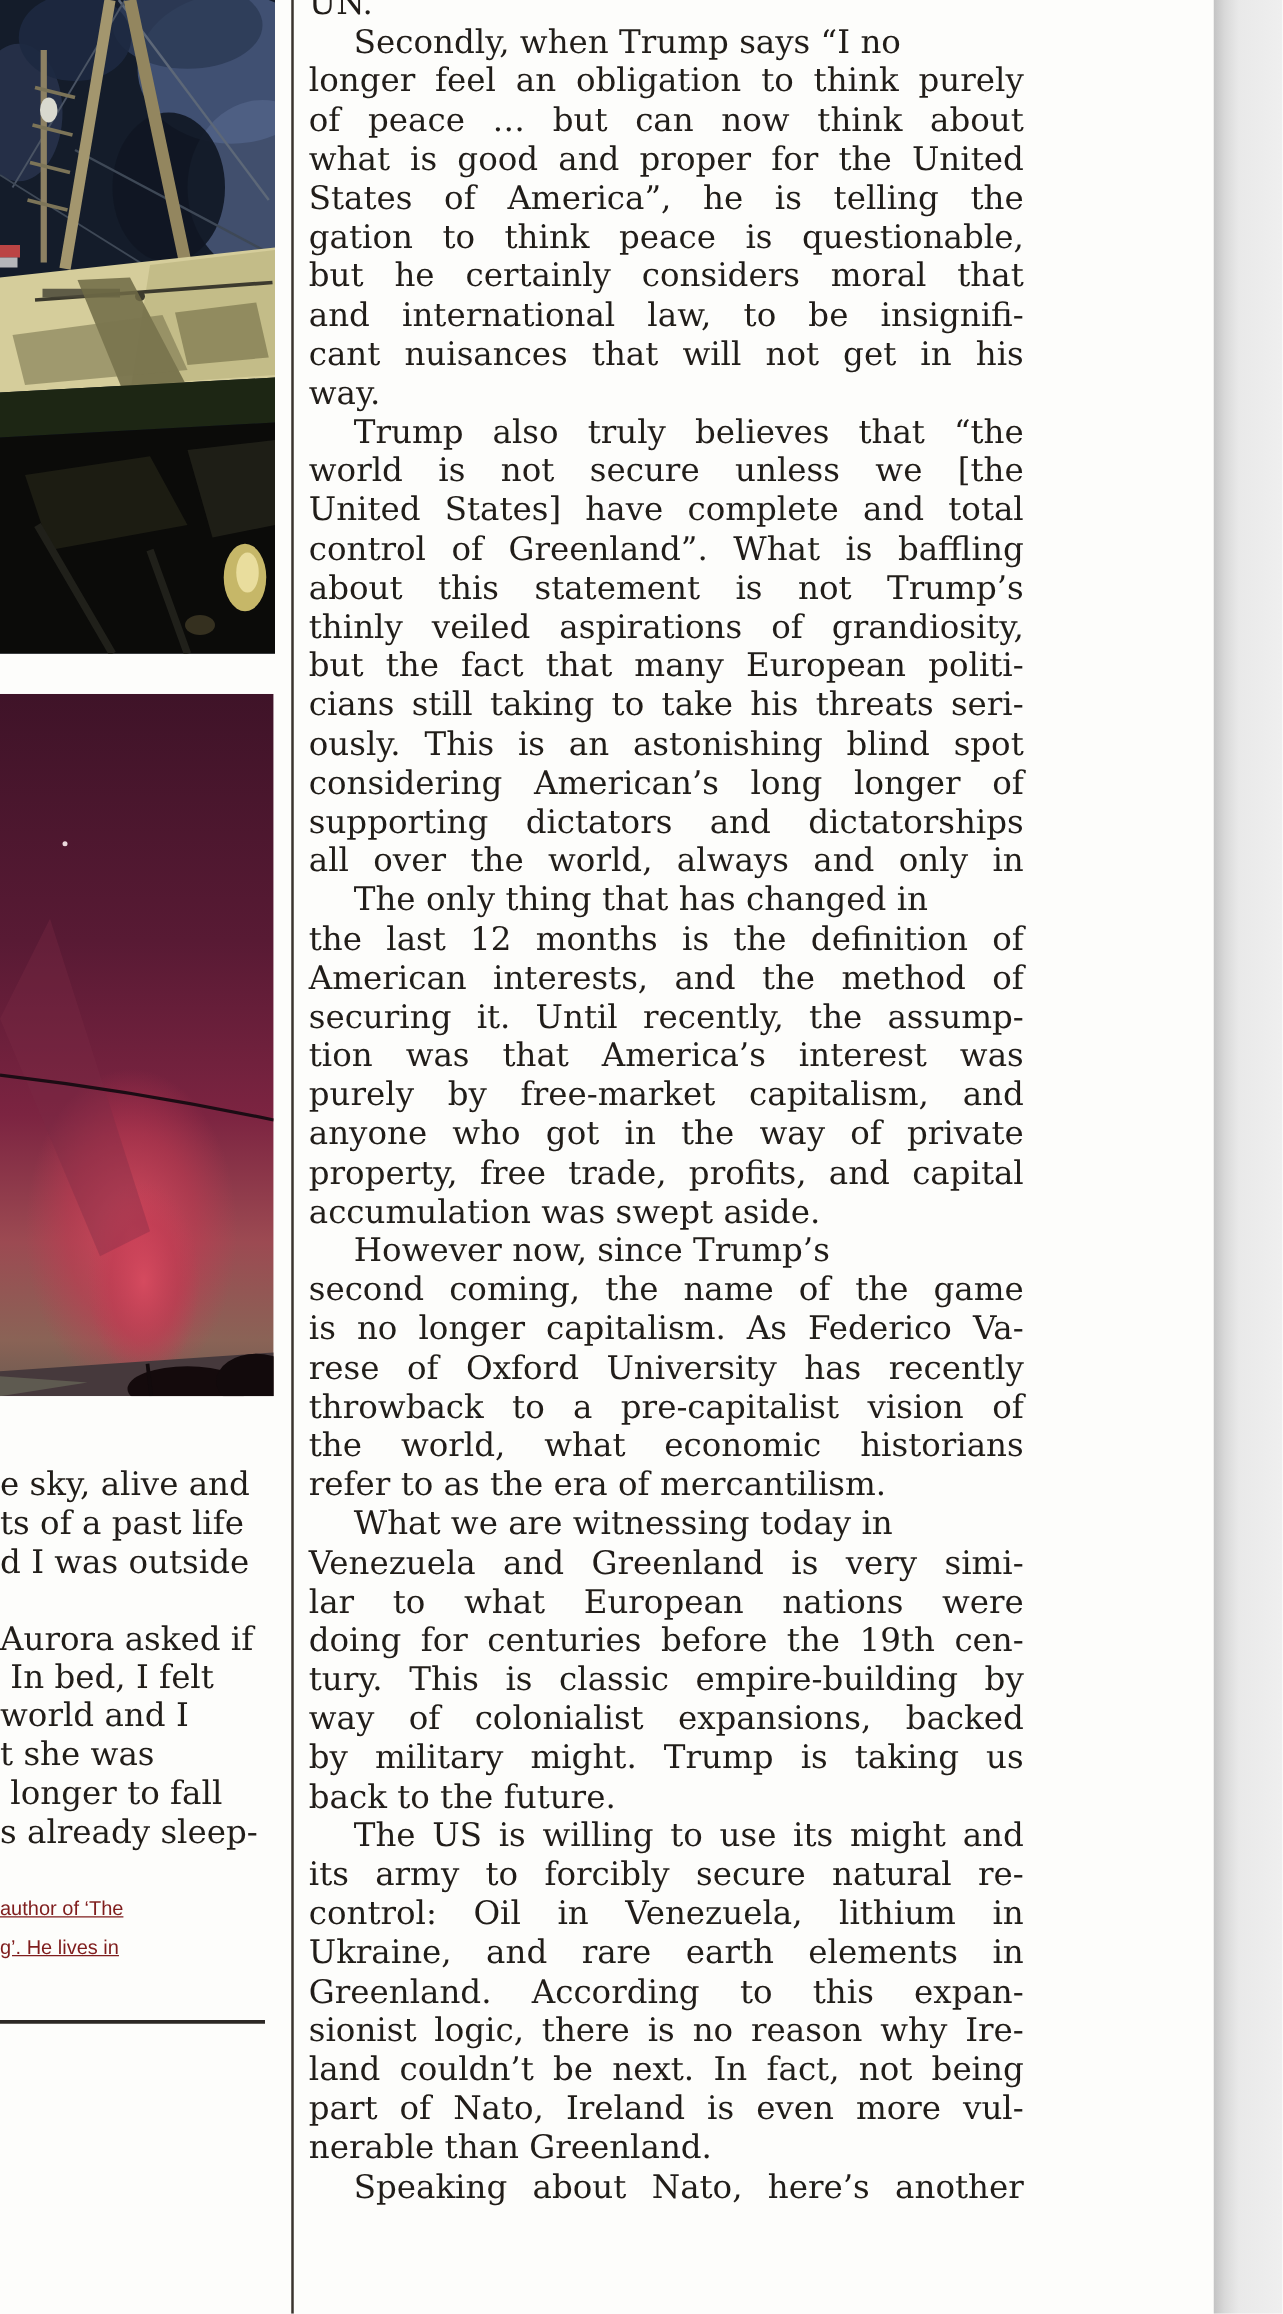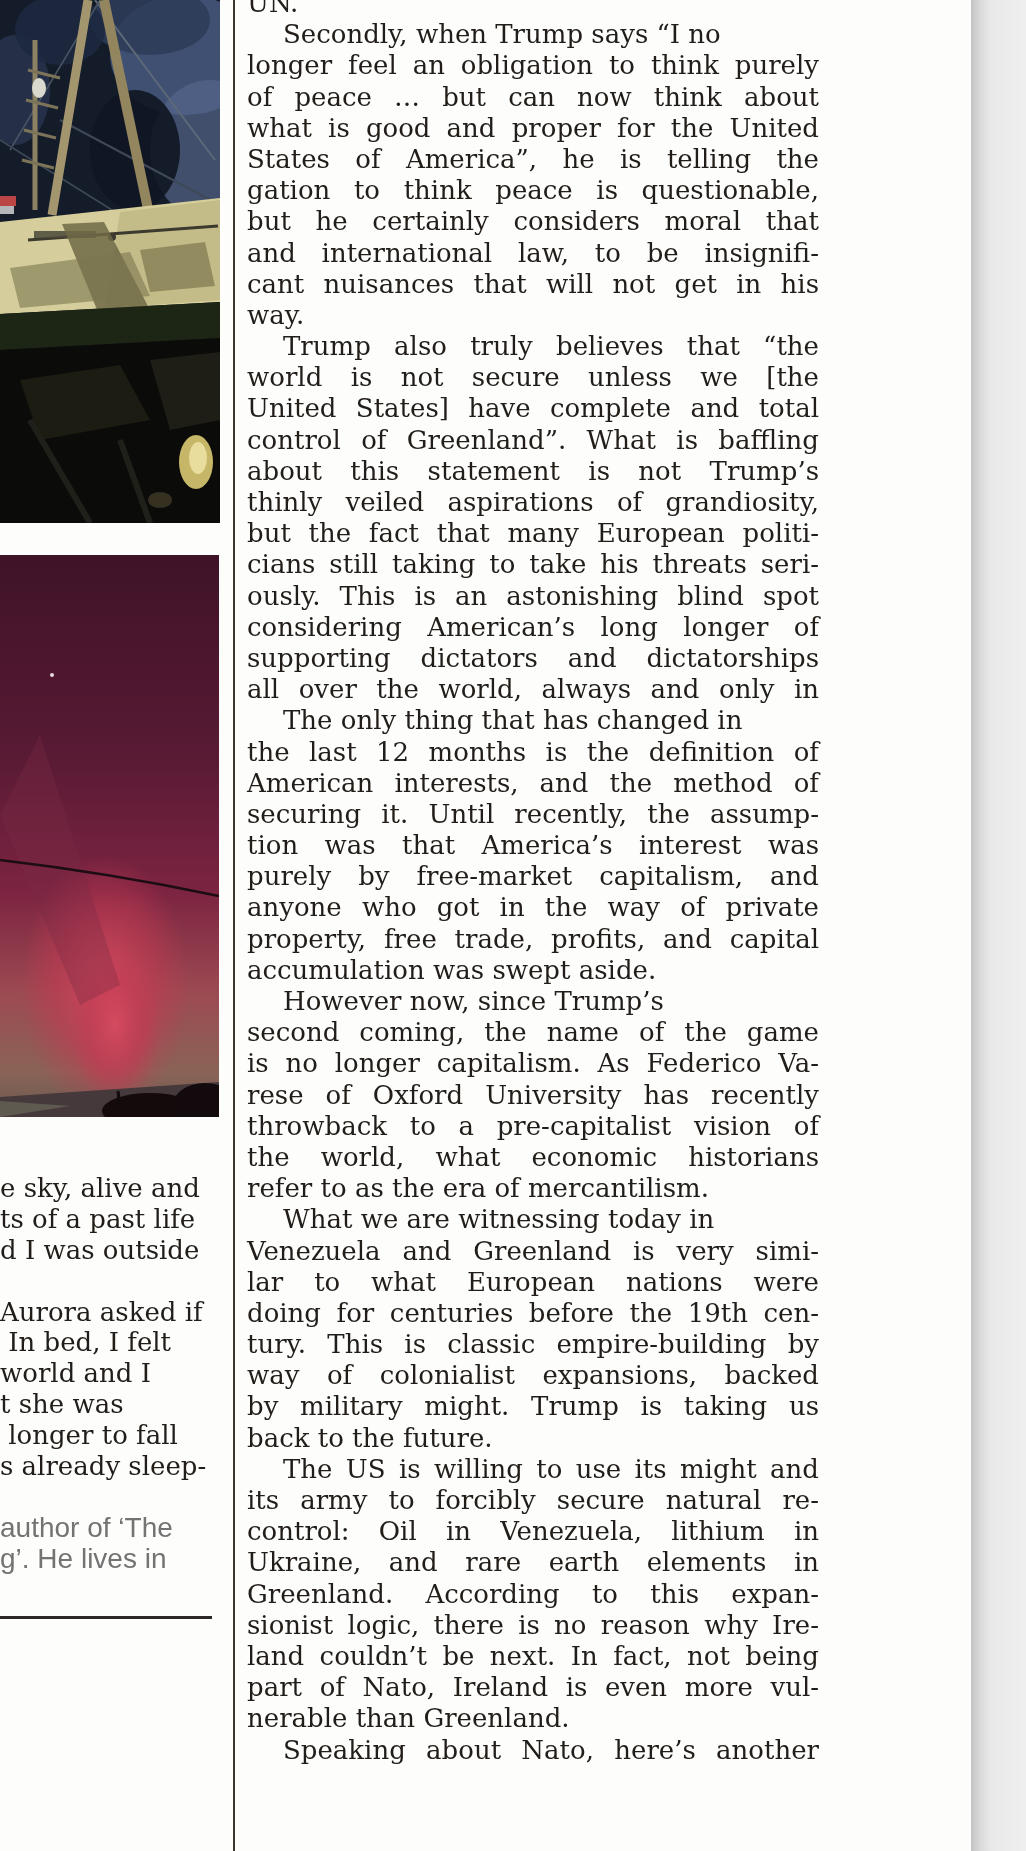--- a/index.html
+++ b/index.html
@@ -22,21 +22,21 @@
   
   #article{position:absolute;left:247px;top:-12px;width:572px;
     font-size:26px;line-height:31.2px;color:#211d19;}
   .a-line{height:31.2px;text-align:justify;text-align-last:justify;}
   .a-line.flush{text-align-last:left;}
   .a-line.indent{text-indent:36px;}
   
   #left-text{position:absolute;left:0;top:1156px;width:216px;
     font-size:26px;line-height:30.9px;color:#211d19;margin-top:17px;}
   .l-line{height:30.9px;white-space:pre;}
-  .l-line.sans{font-family:"Liberation Sans",sans-serif;font-size:28px;color:#737373;}
+  .l-line.sans{font-family:"Liberation Sans",sans-serif;font-size:16px;color:#7f1d1d;text-decoration:underline;}
 </style>
 </head>
 <body>
 
 <div class="photo" id="boat-photo">
   <svg width="220" height="523" viewBox="0 0 220 523" xmlns="http://www.w3.org/2000/svg">
     <rect x="0" y="0" width="220" height="523" fill="#141c2a"></rect>
 
     <ellipse cx="185" cy="55" rx="75" ry="60" fill="#45567a" opacity="0.9"></ellipse>
     <ellipse cx="210" cy="150" rx="60" ry="70" fill="#54658a" opacity="0.7"></ellipse>

